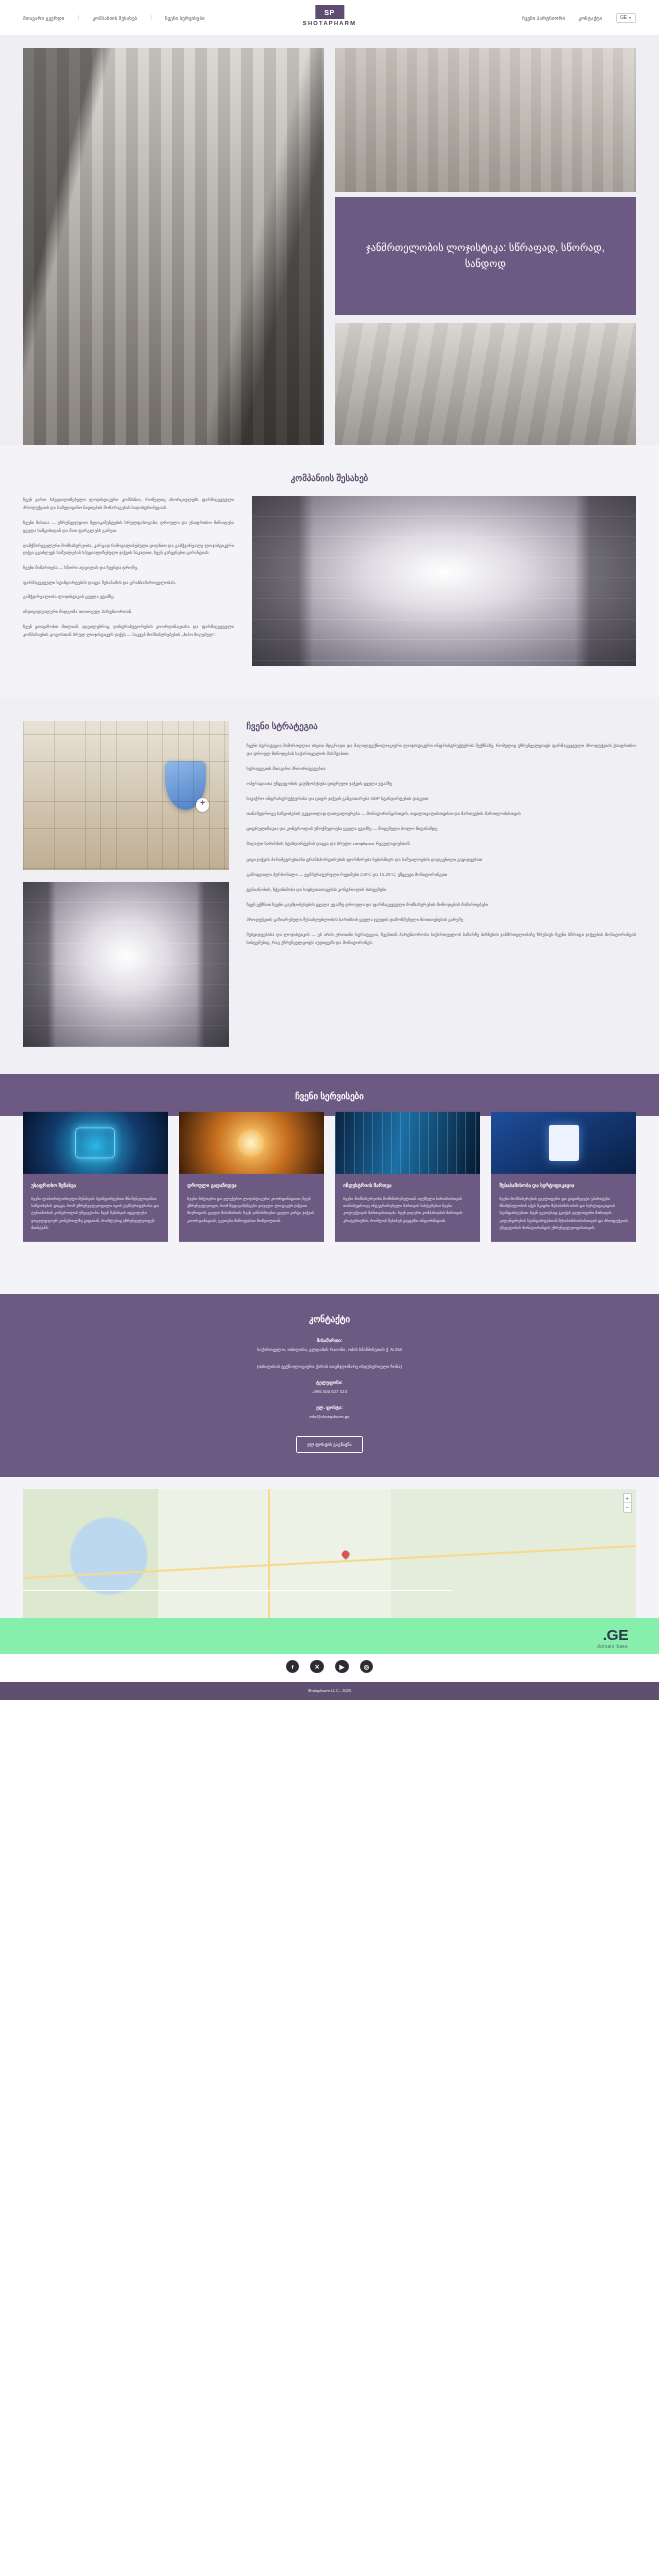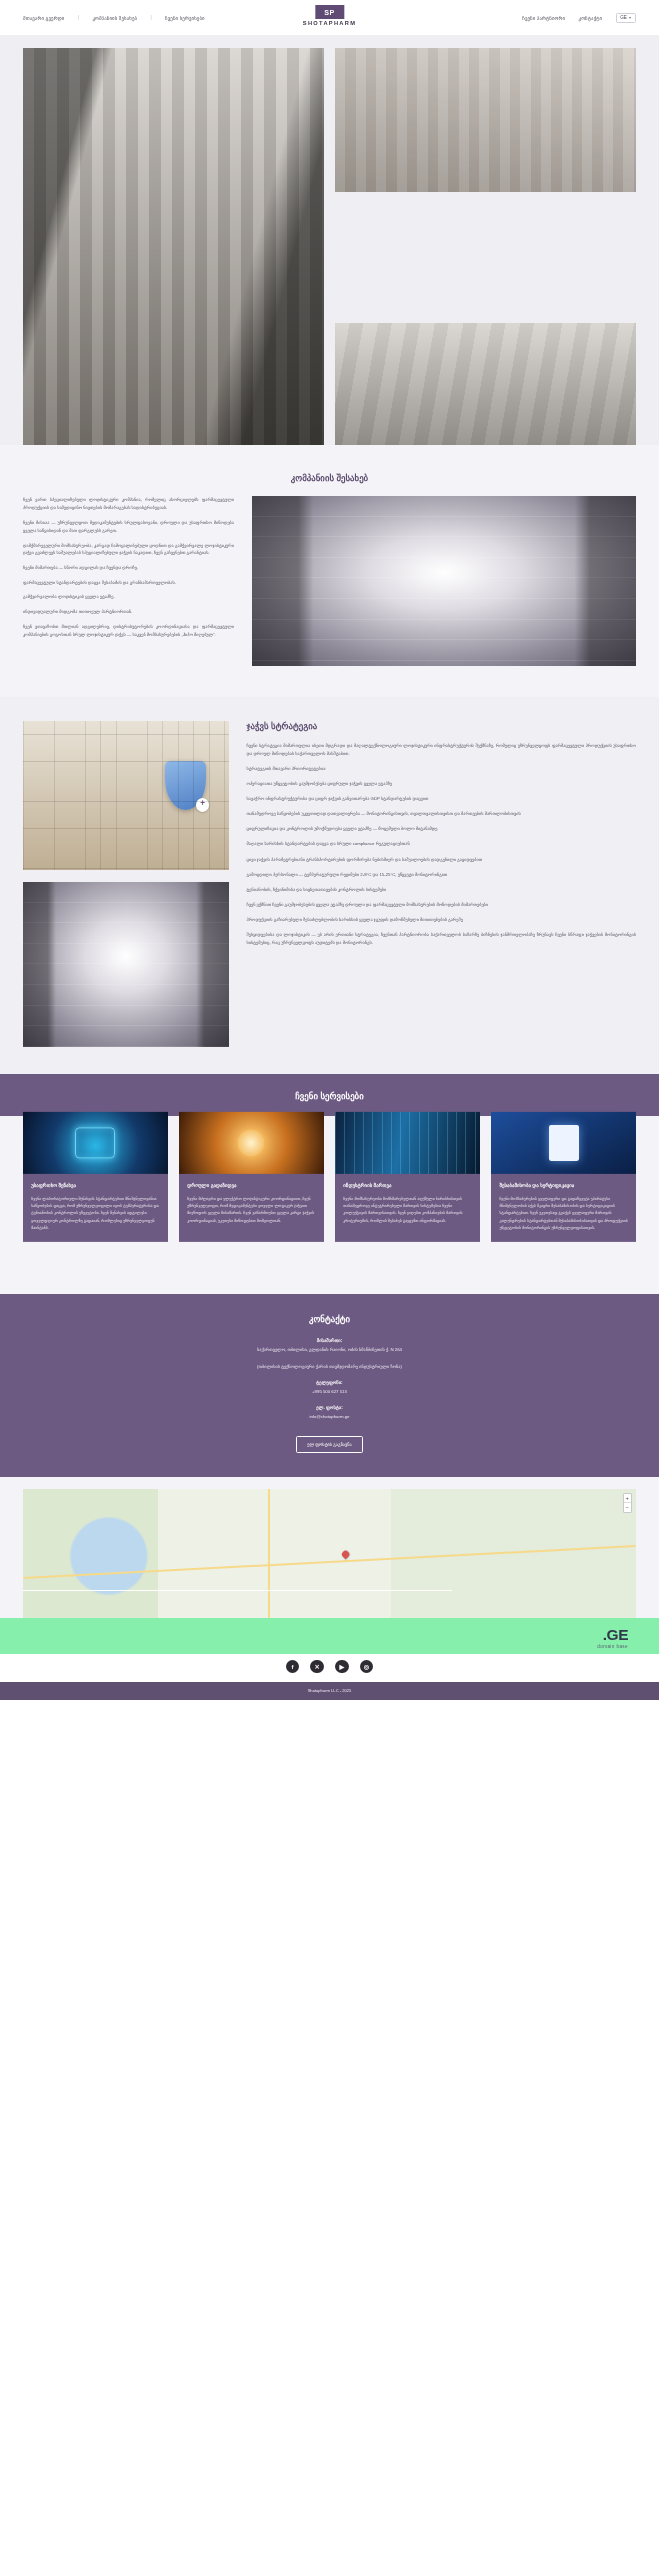--- a/index.html
+++ b/index.html
@@ -354,20 +354,23 @@
         <span>GE</span>
         <span class="caret"></span>
       </div>
     </div>
   </div>
 
   <div class="hero">
     <div class="hero-grid">
       <div class="ph hero-img-1 aisle"></div>
       <div class="ph hero-img-2 warehouse-b"></div>
+      <div class="hero-band">
+        <div class="hero-band-inner">ჯანმრთელობის ლოჯისტიკა: სწრაფად, სწორად, სანდოდ</div>
+      </div>
       <div class="ph hero-img-3 warehouse-c"></div>
     </div>
   </div>
 
   <div class="about">
     <h2 class="section-title">კომპანიის შესახებ</h2>
     <div class="about-wrap">
       <div class="about-text">
         <p>ჩვენ ვართ სპეციალიზებული ლოჯისტიკური კომპანია, რომელიც ახორციელებს ფარმაცევტული პროდუქციის და სამედიცინო ნივთების მომარაგებას სადისტრიბუციას.</p>
         <p>ჩვენი მისიაა — უზრუნველყოთ მედიკამენტების სრულფასოვანი, დროული და უსაფრთხო მიწოდება ყველა საწყისიდან და მათ ფარგლებს გარეთ.</p>
@@ -384,21 +387,21 @@
 
   <div class="strategy">
     <div class="strategy-left">
       <div class="ph strategy-img-top boxes">
         <div class="shield"></div>
         <div class="shield-plus">+</div>
       </div>
       <div class="ph strategy-img-bottom corr"></div>
     </div>
     <div class="strategy-right">
-      <h2>ჯაჭვს სტრატეგია</h2>
+      <h2>ჩვენი სტრატეგია</h2>
       <p>ჩვენი სტრატეგია მიმართულია ისეთი მდგრადი და მაღალტექნოლოგიური ლოჯისტიკური ინფრასტრუქტურის შექმნაზე, რომელიც უზრუნველყოფს ფარმაცევტული პროდუქციის უსაფრთხო და დროულ მიწოდებას საქართველოს მასშტაბით.</p>
       <p>სტრატეგიის მთავარი პრიორიტეტებია:</p>
       <p>ოპერაციათა უწყვეტობის გაუმჯობესება ციფრული ჯაჭვის ყველა ეტაპზე</p>
       <p>სავაჭრო ინფრასტრუქტურისა და ციფრ ჯაჭვის განვითარება GDP სტანდარტების დაცვით</p>
       <p>თანამედროვე საწყობების უკვეთილად დათვალიერება — მონიტორინგისთვის, თვალთვალისთვისთ და მართვების მართლობისთვის</p>
       <p>ციფრულიზაცია და კონტროლის უმოქმედოება ყველა ეტაპზე — მოცემული ბოლო მიტანამდე</p>
       <p>მაღალი ხარისხის სტანდარტების დაცვა და სრული compliance რეგულაციებთან</p>
       <p>ცივი ჯაჭვის პარამეტრებიანი ტრანსპორტირების ფორმირება ნებისმიერ და საშუალოების დადგენილი გაყიდვებით</p>
       <p>გამოცდილი პერსონალი — ტემპერატურული რეჟიმები 2-8°C და 15-25°C, უწყვეტი მონიტორინგით</p>
       <p>ტენიანობის, ჩქვინიმისა და სიცხეთათავების კონტროლის სისტემები</p>

